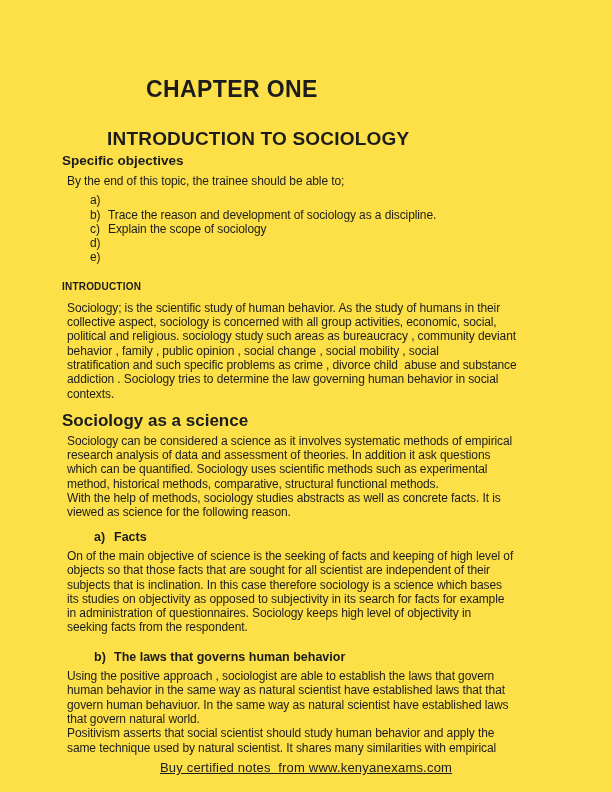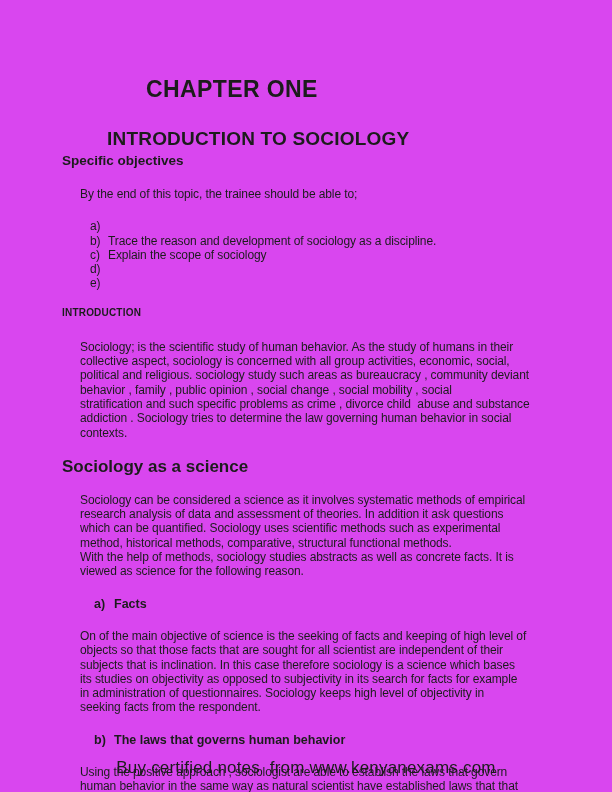--- a/index.html
+++ b/index.html
@@ -4,21 +4,21 @@
 <style>
   html, body {
     margin: 0;
     padding: 0;
     background: #ffffff;
   }
   .page {
     position: relative;
     width: 612px;
     height: 792px;
-    background: #d946ef;
+    background: #fde047;
     font-family: "Liberation Sans", sans-serif;
     color: #1c1c1c;
     box-sizing: border-box;
     padding: 76px 0 0 62px;
     overflow: hidden;
   }
   .content {
     width: 550px;
   }
   .chapter-title {
@@ -51,21 +51,21 @@
   .science-heading {
     font-size: 17px;
     line-height: 17px;
     font-weight: 700;
     margin: 11px 0 0 0;
   }
   .body-text {
     font-size: 12px;
     line-height: 14.3px;
     letter-spacing: -0.1px;
-    margin: 18px;
+    margin: 5px;
     white-space: pre-wrap;
   }
   .obj-list {
     margin: 0;
   }
   .obj-item {
     display: flex;
     padding-left: 28px;
     font-size: 12px;
     line-height: 14.3px;
@@ -90,22 +90,23 @@
     width: 20px;
   }
   .page-footer {
     position: absolute;
     top: 758px;
     left: 0;
     width: 612px;
     text-align: center;
   }
   .footer-link {
-    font-size: 17px;
+    font-size: 13px;
     color: #1c1c1c;
+    text-decoration: underline;
     letter-spacing: 0.2px;
     white-space: pre-wrap;
     cursor: pointer;
   }
 </style>
 </head>
 <body>
 
 <div class="page">
   <div class="content">

